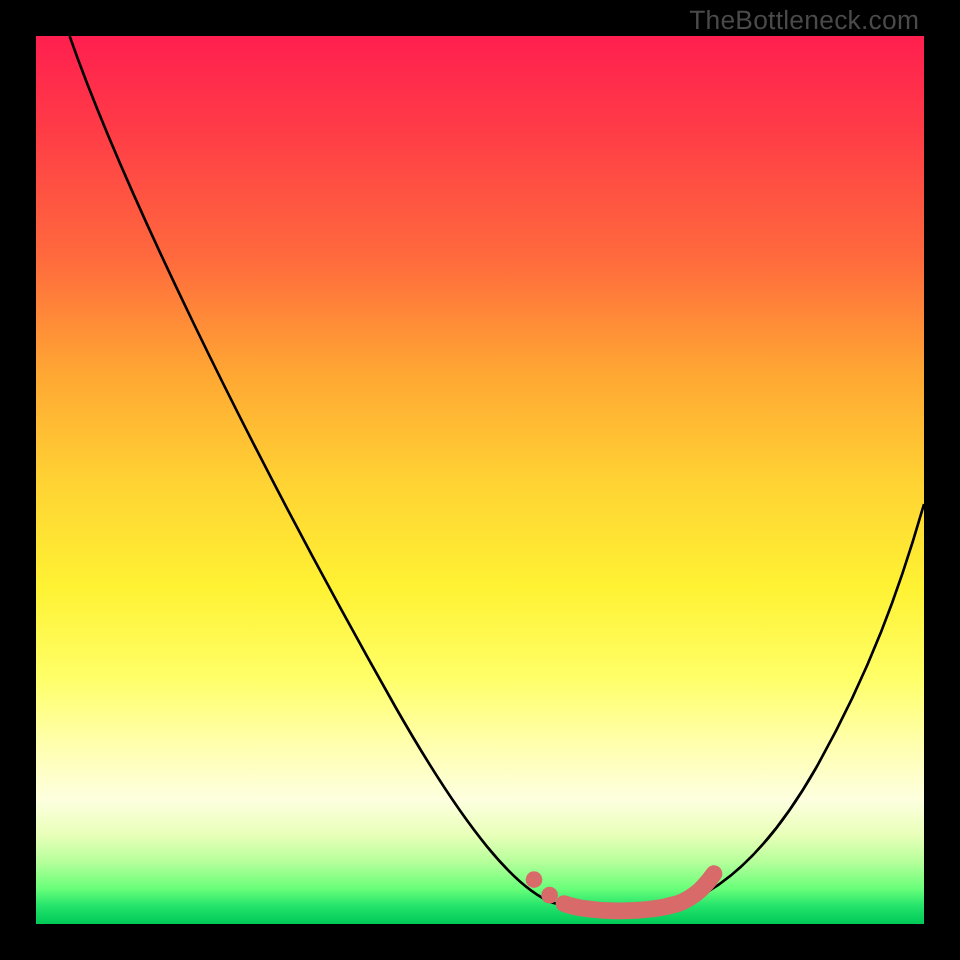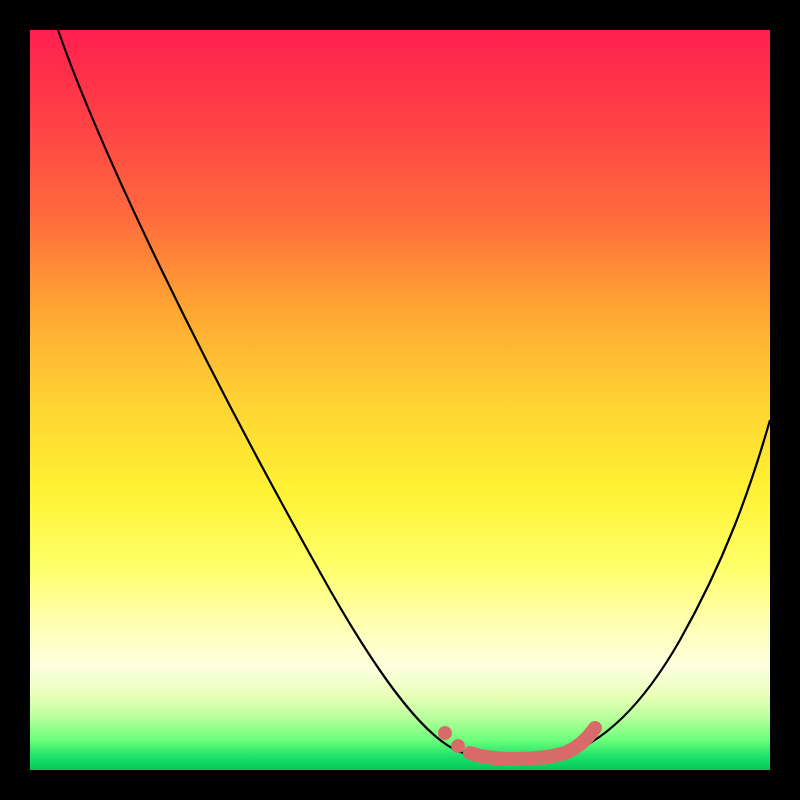--- a/index.html
+++ b/index.html
@@ -94,14 +94,15 @@
       <path class="pink-stroke" d="M 440 723
                C 460 730, 505 732, 535 723
                C 550 717, 558 708, 565 698"></path>
 
       <circle class="pink-dot" cx="415" cy="703" r="7"></circle>
       <circle class="pink-dot" cx="428" cy="716" r="7"></circle>
 
     </svg>
   </div>
 
+  <div class="watermark">TheBottleneck.com</div>
 
 </div>
 
 </body></html>

